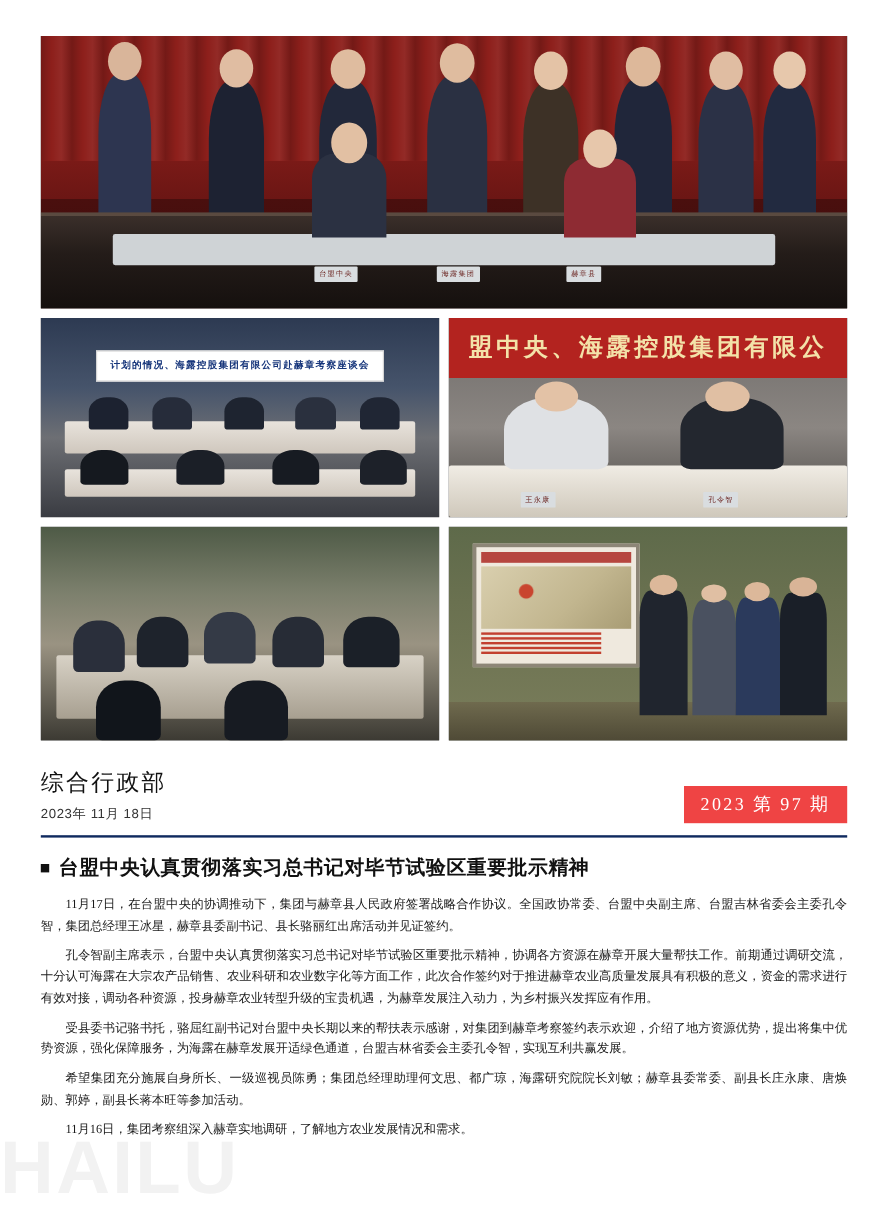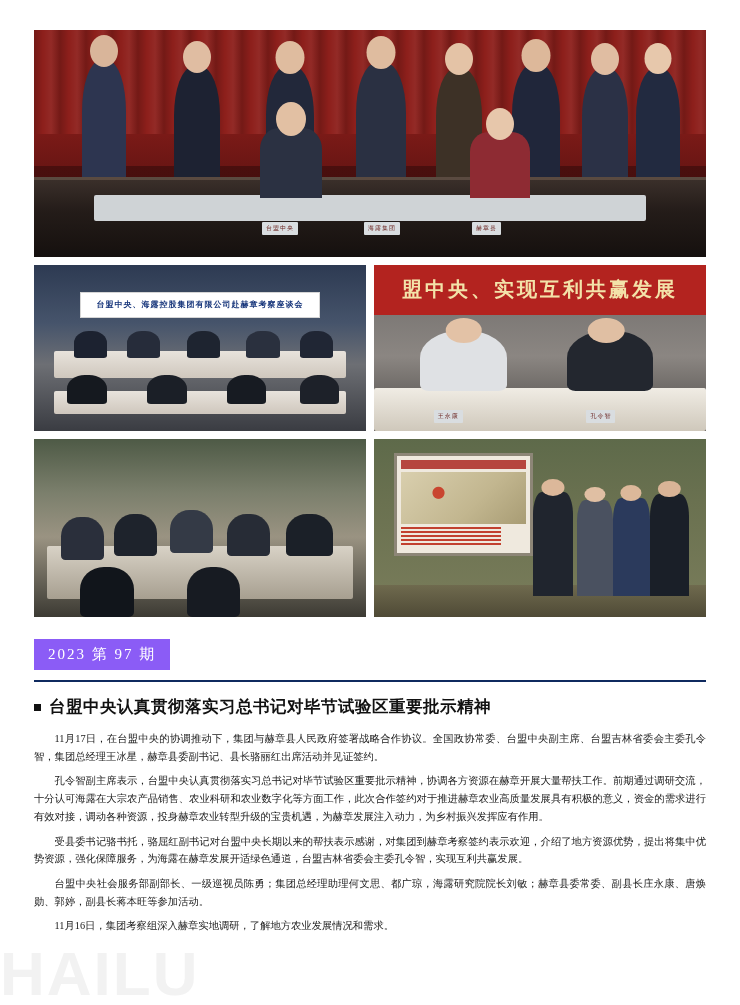--- a/index.html
+++ b/index.html
@@ -163,21 +163,21 @@
     font-family: "Liberation Serif", serif;
     letter-spacing: 2px;
   }
   .dept-date {
     font-size: 11px;
     color: #333;
     margin-top: 6px;
     letter-spacing: 0.5px;
   }
   .issue-badge {
-    background: #8b5cf6;
+    background: #ef4444;
     color: #ffffff;
     font-size: 15px;
     padding: 6px 14px;
     letter-spacing: 2px;
     font-family: "Liberation Serif", serif;
     white-space: nowrap;
   }
   .rule {
     height: 2px;
     background: #0f2a5f;
@@ -260,37 +260,37 @@
       </div>
 
     <div class="nameplate" style="left:228px;">台盟中央</div>
     <div class="nameplate" style="left:330px;">海露集团</div>
     <div class="nameplate" style="left:438px;">赫章县</div>
   </div>
 
   <div class="row2">
     <div class="photo">
       <div class="mt-bg" style="background:linear-gradient(180deg,#2d3a52 0%, #46546b 35%, #6d6f74 60%, #3a3c42 100%);"></div>
-      <div class="mt-banner">台盟中央、海露控股集团有限公司赴赫章考察座谈会</div>
+      <div class="mt-banner">计划的情况、海露控股集团有限公司赴赫章考察座谈会</div>
       <div class="mt-tablerow" style="top:52%;"></div>
       <div class="mt-tablerow" style="top:76%;height:14%;"></div>
       <div class="seat" style="left:12%;top:40%;width:10%;height:16%;background:#1c2230;"></div>
       <div class="seat" style="left:28%;top:40%;width:10%;height:16%;background:#262c3a;"></div>
       <div class="seat" style="left:46%;top:40%;width:10%;height:16%;background:#1e2430;"></div>
       <div class="seat" style="left:64%;top:40%;width:10%;height:16%;background:#2a303e;"></div>
       <div class="seat" style="left:80%;top:40%;width:10%;height:16%;background:#202634;"></div>
       <div class="seat" style="left:10%;top:66%;width:12%;height:18%;background:#15191f;"></div>
       <div class="seat" style="left:34%;top:66%;width:12%;height:18%;background:#1b1f27;"></div>
       <div class="seat" style="left:58%;top:66%;width:12%;height:18%;background:#171b22;"></div>
       <div class="seat" style="left:80%;top:66%;width:12%;height:18%;background:#1d2129;"></div>
     </div>
 
     <div class="photo">
       <div class="mt-bg" style="background:linear-gradient(180deg,#6d6a68 0%, #8b8682 55%, #4b4845 100%);"></div>
-      <div class="mt-banner-red">盟中央、实现互利共赢发展</div>
+      <div class="mt-banner-red">盟中央、海露控股集团有限公</div>
       <div class="mt-tablerow" style="top:74%;height:26%;background:linear-gradient(180deg,#f0ece4,#cfc8bb);left:0;right:0;"></div>
       <div class="seat" style="left:14%;top:40%;width:26%;height:36%;background:#dfe1e4;"></div>
       <div class="p-head" style="left:27%;top:32%;width:11%;height:15%;background:#e3c2a6;"></div>
       <div class="seat" style="left:58%;top:40%;width:26%;height:36%;background:#23272f;"></div>
       <div class="p-head" style="left:70%;top:32%;width:11%;height:15%;background:#e0bfa3;"></div>
       <div class="nameplate" style="left:18%;bottom:8px;font-size:6px;">王永康</div>
       <div class="nameplate" style="left:64%;bottom:8px;font-size:6px;">孔令智</div>
     </div>
   </div>
 
@@ -330,28 +330,32 @@
       <div class="seat" style="left:72%;top:33%;width:11%;height:55%;background:#2b3a5c;border-radius:22% 22% 0 0;">
           <div class="p-head" style="top:-13%;width:58%;height:16%;background:#dcb89a;"></div>
         </div>
       <div class="seat" style="left:83%;top:31%;width:12%;height:57%;background:#1a1f28;border-radius:22% 22% 0 0;">
           <div class="p-head" style="top:-13%;width:56%;height:16%;background:#d9b497;"></div>
         </div>
     </div>
   </div>
 
   <div class="dept-row">
+    <div>
+      <div class="dept-name">综合行政部</div>
+      <div class="dept-date">2023年 11月 18日</div>
+    </div>
     <div class="issue-badge">2023  第 97 期</div>
   </div>
   <div class="rule"></div>
 
   <div class="headline">
     <span class="bullet-sq"></span>
     <span>台盟中央认真贯彻落实习总书记对毕节试验区重要批示精神</span>
   </div>
 
   <p class="para">11月17日，在台盟中央的协调推动下，集团与赫章县人民政府签署战略合作协议。全国政协常委、台盟中央副主席、台盟吉林省委会主委孔令智，集团总经理王冰星，赫章县委副书记、县长骆丽红出席活动并见证签约。</p>
   <p class="para">孔令智副主席表示，台盟中央认真贯彻落实习总书记对毕节试验区重要批示精神，协调各方资源在赫章开展大量帮扶工作。前期通过调研交流，十分认可海露在大宗农产品销售、农业科研和农业数字化等方面工作，此次合作签约对于推进赫章农业高质量发展具有积极的意义，资金的需求进行有效对接，调动各种资源，投身赫章农业转型升级的宝贵机遇，为赫章发展注入动力，为乡村振兴发挥应有作用。</p>
   <p class="para">受县委书记骆书托，骆屈红副书记对台盟中央长期以来的帮扶表示感谢，对集团到赫章考察签约表示欢迎，介绍了地方资源优势，提出将集中优势资源，强化保障服务，为海露在赫章发展开适绿色通道，台盟吉林省委会主委孔令智，实现互利共赢发展。</p>
-  <p class="para">台盟中央社会服务部副部长、一级巡视员陈勇；集团总经理助理何文思、都广琼，海露研究院院长刘敏；赫章县委常委、副县长庄永康、唐焕勋、郭婷，副县长蒋本旺等参加活动。</p>
+  <p class="para">希望集团充分施展自身所长、一级巡视员陈勇；集团总经理助理何文思、都广琼，海露研究院院长刘敏；赫章县委常委、副县长庄永康、唐焕勋、郭婷，副县长蒋本旺等参加活动。</p>
   <p class="para">11月16日，集团考察组深入赫章实地调研，了解地方农业发展情况和需求。</p>
 
 </div>
 
 </body></html>

